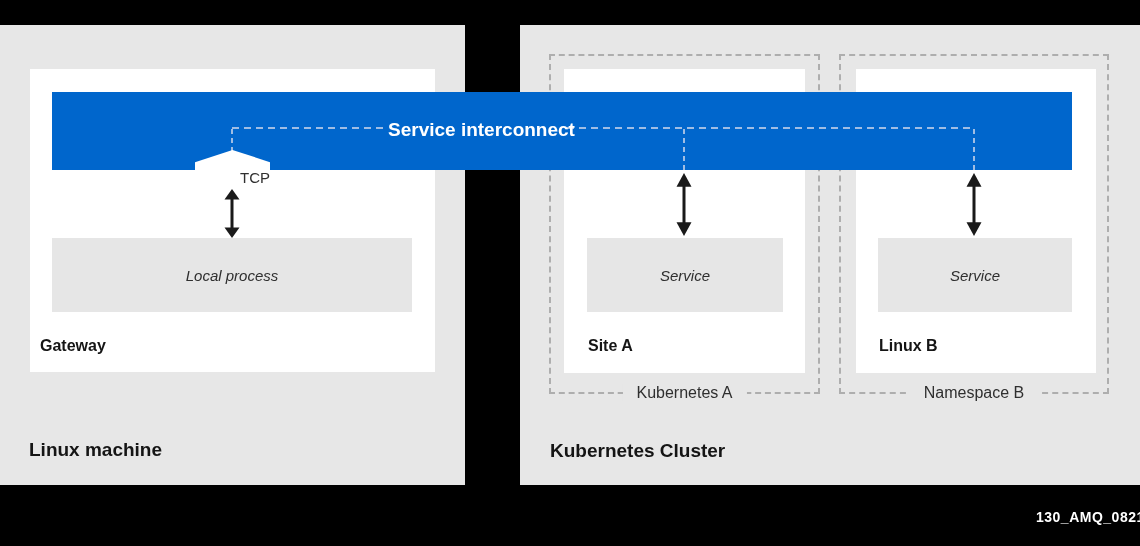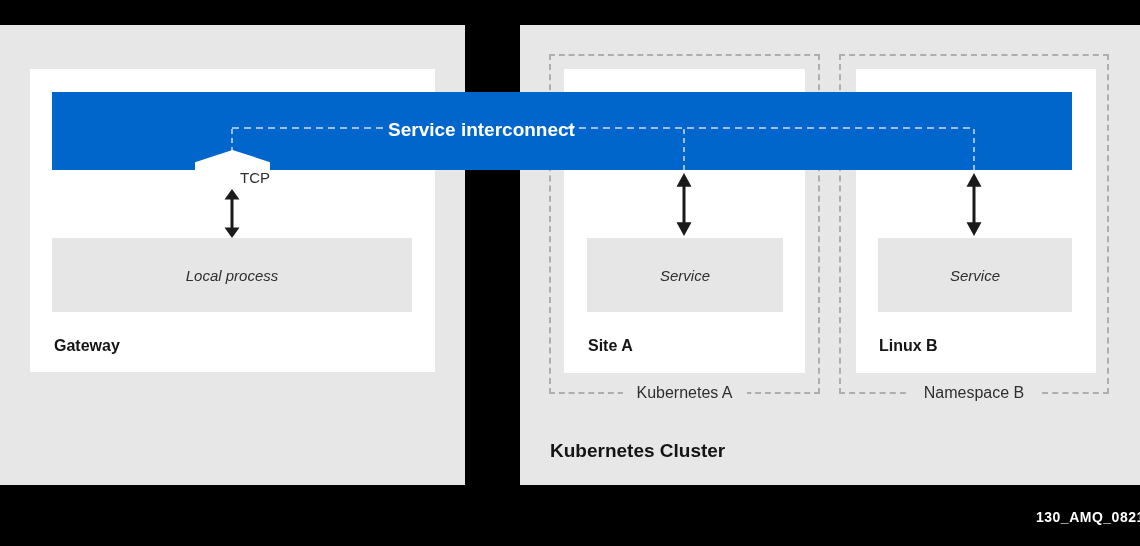--- a/index.html
+++ b/index.html
@@ -85,21 +85,21 @@
     display:flex;align-items:center;justify-content:center;
     font-size:15px;color:var(--text_body);font-style:italic;
   }
   .box-local{left:52px;width:360px;}
   .box-svc-a{left:587px;width:196px;}
   .box-svc-b{left:878px;width:194px;}
 
   .card-label{
     position:absolute;font-weight:bold;font-size:16px;color:var(--text_dark);
   }
-  .label-gateway{left:54px;top:337px;}
+  .label-gateway{left:40px;top:337px;}
   .label-site-a{left:588px;top:337px;}
   .label-site-b{left:879px;top:337px;}
 
   .panel-title{
     position:absolute;font-weight:bold;font-size:19px;color:var(--text_dark);
   }
   .title-linux{left:29px;top:439px;}
   .title-k8s{left:550px;top:440px;}
 
   .watermark{
@@ -170,17 +170,18 @@
     <span>Service</span>
   </div>
   <div class="inner-box box-svc-b">
     <span>Service</span>
   </div>
 
   <div class="card-label label-gateway">Gateway</div>
   <div class="card-label label-site-a">Site A</div>
   <div class="card-label label-site-b">Linux B</div>
 
+  <div class="panel-title title-linux">Linux machine</div>
   <div class="panel-title title-k8s">Kubernetes Cluster</div>
 
   <div class="watermark">130_AMQ_0821</div>
 
 </div>
 
 </body></html>

